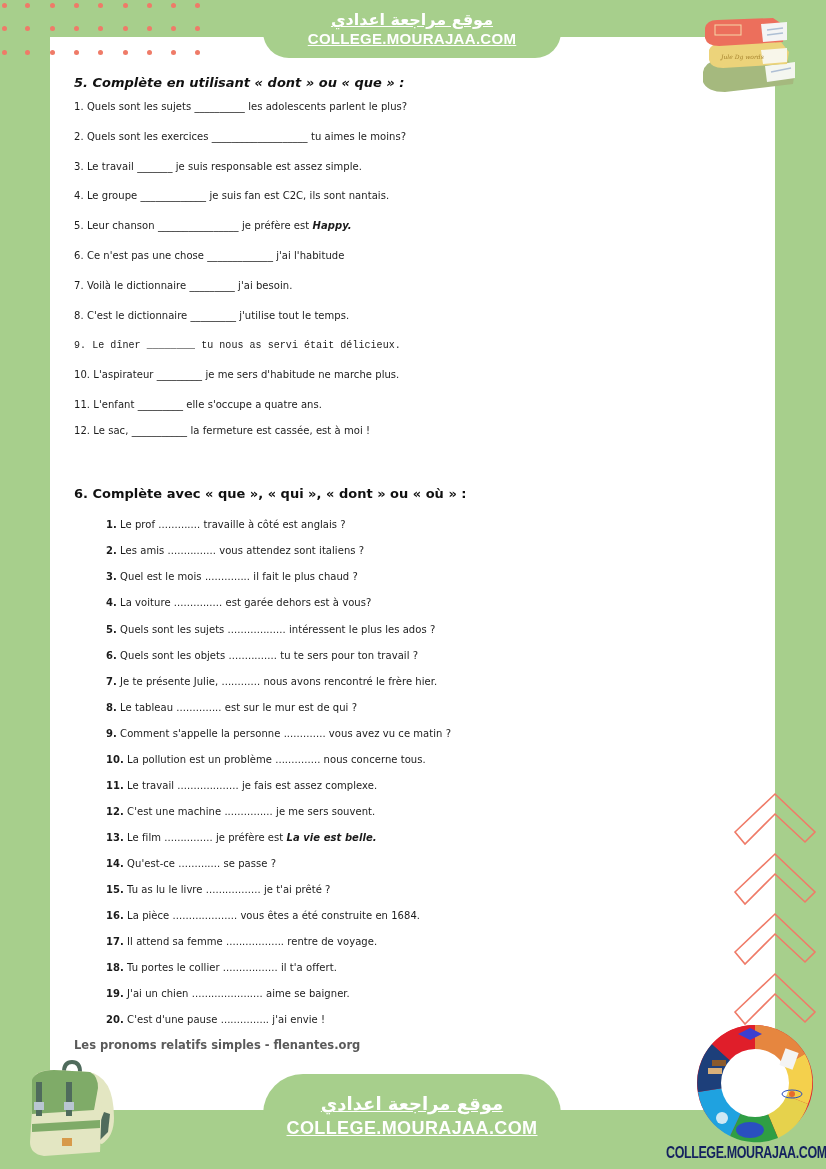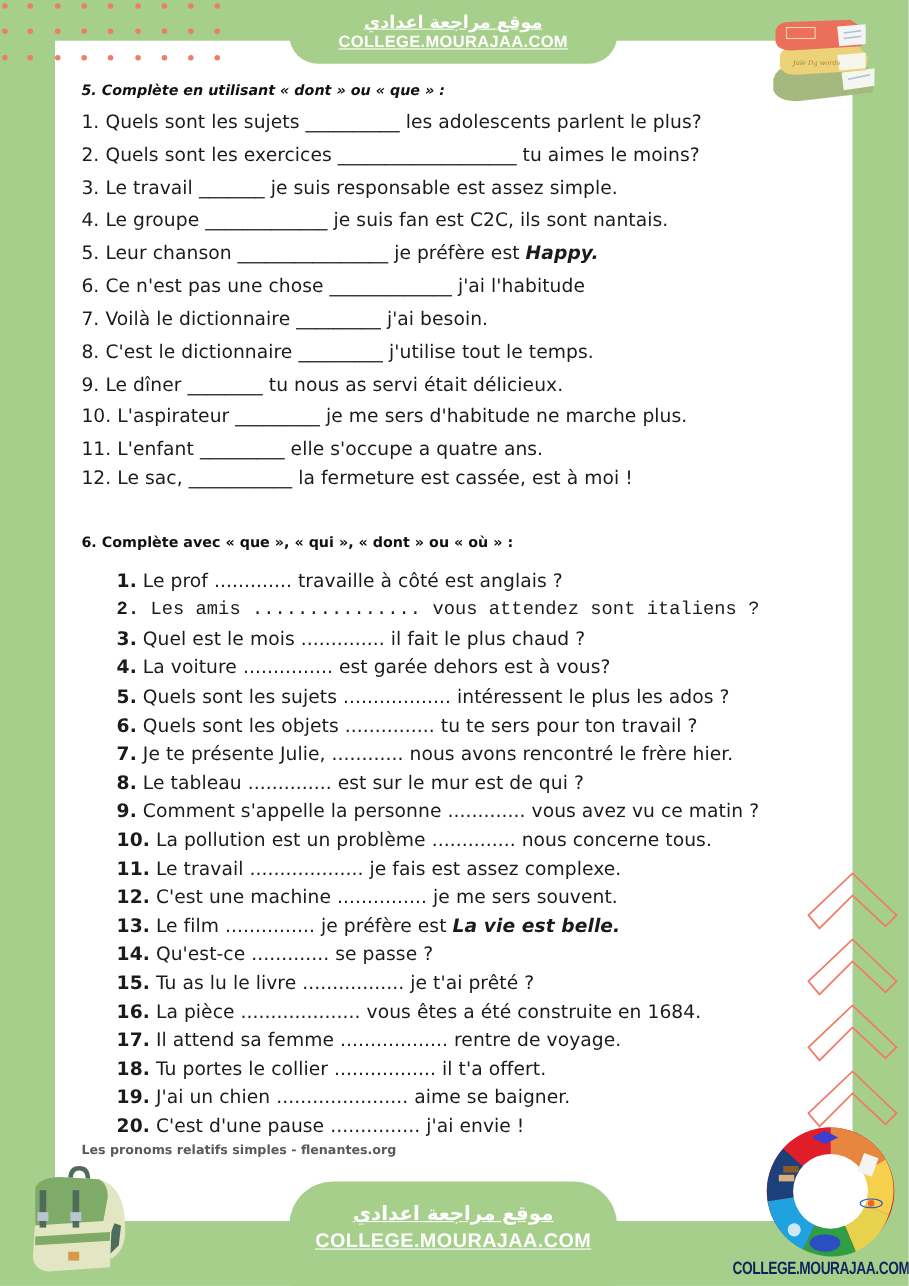--- a/index.html
+++ b/index.html
@@ -17,21 +17,21 @@
   .banner .en { font-family: "Liberation Sans", sans-serif; font-size: 15px; font-weight: bold; text-decoration: underline; letter-spacing: 0.3px; line-height: 18px; }
 
   .banner-bottom { position: absolute; left: 263px; top: 1074px; width: 298px; height: 95px; background: #a7cf8c;
                    border-radius: 40px 40px 0 0; text-align: center; color: #fff; }
   .banner-bottom .ar { font-size: 18px; font-weight: bold; text-decoration: underline; padding-top: 18px; line-height: 24px; }
   .banner-bottom .en { font-family: "Liberation Sans", sans-serif; font-size: 18px; font-weight: bold; text-decoration: underline; letter-spacing: 0.4px; line-height: 24px; }
 
   .sec-title { position: absolute; left: 74px; font-family: "DejaVu Sans", sans-serif; font-size: 13px; font-weight: bold; color: #111; }
   .sec-title.italic { font-style: italic; }
 
-  .item { position: absolute; font-size: 17px; color: #1b1b1b; white-space: nowrap; letter-spacing: 0.05px; }
+  .item { position: absolute; font-size: 10px; color: #1b1b1b; white-space: nowrap; letter-spacing: 0.05px; }
   .item .num { }
   .item.s6 .num { font-weight: bold; }
   .item em { font-style: italic; font-weight: bold; }
 
   .footer-credit { position: absolute; left: 74px; top: 1038px; font-size: 11.5px; font-weight: bold; color: #5a5a5a; }
 
   .books { position: absolute; left: 695px; top: 10px; width: 110px; height: 85px; }
   .backpack { position: absolute; left: 14px; top: 1058px; width: 100px; height: 100px; }
   .chevrons { position: absolute; left: 733px; top: 792px; width: 86px; height: 240px; }
   .logo { position: absolute; left: 694px; top: 1022px; width: 122px; height: 122px; }
@@ -98,30 +98,30 @@
 <div class="sec-title italic" style="top:75px">5. Complète en utilisant « dont » ou « que » :</div>
 <div id="s5">
     <div class="item s5" style="top: 101px; left: 74px;"><span class="num">1.</span> <span>Quels sont les sujets</span> <span>__________</span> <span>les adolescents parlent le plus?</span></div>
     <div class="item s5" style="top: 131px; left: 74px;"><span class="num">2.</span> <span>Quels sont les exercices</span> <span>___________________</span> <span>tu aimes le moins?</span></div>
     <div class="item s5" style="top: 161px; left: 74px;"><span class="num">3.</span> <span>Le travail</span> <span>_______</span> <span>je suis responsable est assez simple.</span></div>
     <div class="item s5" style="top: 190px; left: 74px;"><span class="num">4.</span> <span>Le groupe</span> <span>_____________</span> <span>je suis fan est C2C, ils sont nantais.</span></div>
     <div class="item s5" style="top: 220px; left: 74px;"><span class="num">5.</span> <span>Leur chanson</span> <span>________________</span> <span>je préfère est</span> <em>Happy.</em></div>
     <div class="item s5" style="top: 250px; left: 74px;"><span class="num">6.</span> <span>Ce n'est pas une chose</span> <span>_____________</span> <span>j'ai l'habitude</span></div>
     <div class="item s5" style="top: 280px; left: 74px;"><span class="num">7.</span> <span>Voilà le dictionnaire</span> <span>_________</span> <span>j'ai besoin.</span></div>
     <div class="item s5" style="top: 310px; left: 74px;"><span class="num">8.</span> <span>C'est le dictionnaire</span> <span>_________</span> <span>j'utilise tout le temps.</span></div>
-    <div class="item s5" style="top: 340px; left: 74px;"><span class="num">9.</span> <span>Le dîner</span> <span>________</span> <span>tu nous as servi était délicieux.</span></div>
+    <div class="item s5" style="top: 340px; left: 74px; font-family: Liberation Mono, monospace;"><span class="num">9.</span> <span>Le dîner</span> <span>________</span> <span>tu nous as servi était délicieux.</span></div>
     <div class="item s5" style="top: 369px; left: 74px;"><span class="num">10.</span> <span>L'aspirateur</span> <span>_________</span> <span>je me sers d'habitude ne marche plus.</span></div>
     <div class="item s5" style="top: 399px; left: 74px;"><span class="num">11.</span> <span>L'enfant</span> <span>_________</span> <span>elle s'occupe a quatre ans.</span></div>
     <div class="item s5" style="top: 425px; left: 74px;"><span class="num">12.</span> <span>Le sac,</span> <span>___________</span> <span>la fermeture est cassée, est à moi !</span></div>
   </div>
 
 <div class="sec-title" style="top:486px">6. Complète avec « que », « qui », « dont » ou « où » :</div>
 <div id="s6">
     <div class="item s6" style="top: 519px; left: 106px;"><span class="num">1.</span> <span>Le prof</span> <span>.............</span> <span>travaille à côté est anglais ?</span></div>
-    <div class="item s6" style="top: 545px; left: 106px; font-family: Liberation Mono, monospace;"><span class="num">2.</span> <span>Les amis</span> <span>...............</span> <span>vous attendez sont italiens ?</span></div>
+    <div class="item s6" style="top: 545px; left: 106px;"><span class="num">2.</span> <span>Les amis</span> <span>...............</span> <span>vous attendez sont italiens ?</span></div>
     <div class="item s6" style="top: 571px; left: 106px;"><span class="num">3.</span> <span>Quel est le mois </span> <span>..............</span> <span>il fait le plus chaud ?</span></div>
     <div class="item s6" style="top: 597px; left: 106px;"><span class="num">4.</span> <span>La voiture</span> <span>...............</span> <span>est garée dehors est à vous?</span></div>
     <div class="item s6" style="top: 624px; left: 106px;"><span class="num">5.</span> <span>Quels sont les sujets</span> <span>..................</span> <span>intéressent le plus les ados ?</span></div>
     <div class="item s6" style="top: 650px; left: 106px; text-align: right;"><span class="num">6.</span> <span>Quels sont les objets</span> <span>...............</span> <span>tu te sers pour ton travail ?</span></div>
     <div class="item s6" style="top: 676px; left: 106px;"><span class="num">7.</span> <span>Je te présente Julie,</span> <span>............</span> <span>nous avons rencontré le frère hier.</span></div>
     <div class="item s6" style="top: 702px; left: 106px;"><span class="num">8.</span> <span>Le tableau</span> <span>..............</span> <span>est sur le mur est de qui ?</span></div>
     <div class="item s6" style="top: 728px; left: 106px;"><span class="num">9.</span> <span>Comment s'appelle la personne</span> <span>.............</span> <span>vous avez vu ce matin ?</span></div>
     <div class="item s6" style="top: 754px; left: 106px;"><span class="num">10.</span> <span>La pollution est un problème</span> <span>..............</span> <span>nous concerne tous.</span></div>
     <div class="item s6" style="top: 780px; left: 106px;"><span class="num">11.</span> <span>Le travail</span> <span>...................</span> <span>je fais est assez complexe.</span></div>
     <div class="item s6" style="top: 806px; left: 106px; text-align: center;"><span class="num">12.</span> <span>C'est une machine</span> <span>...............</span> <span>je me sers souvent.</span></div>

